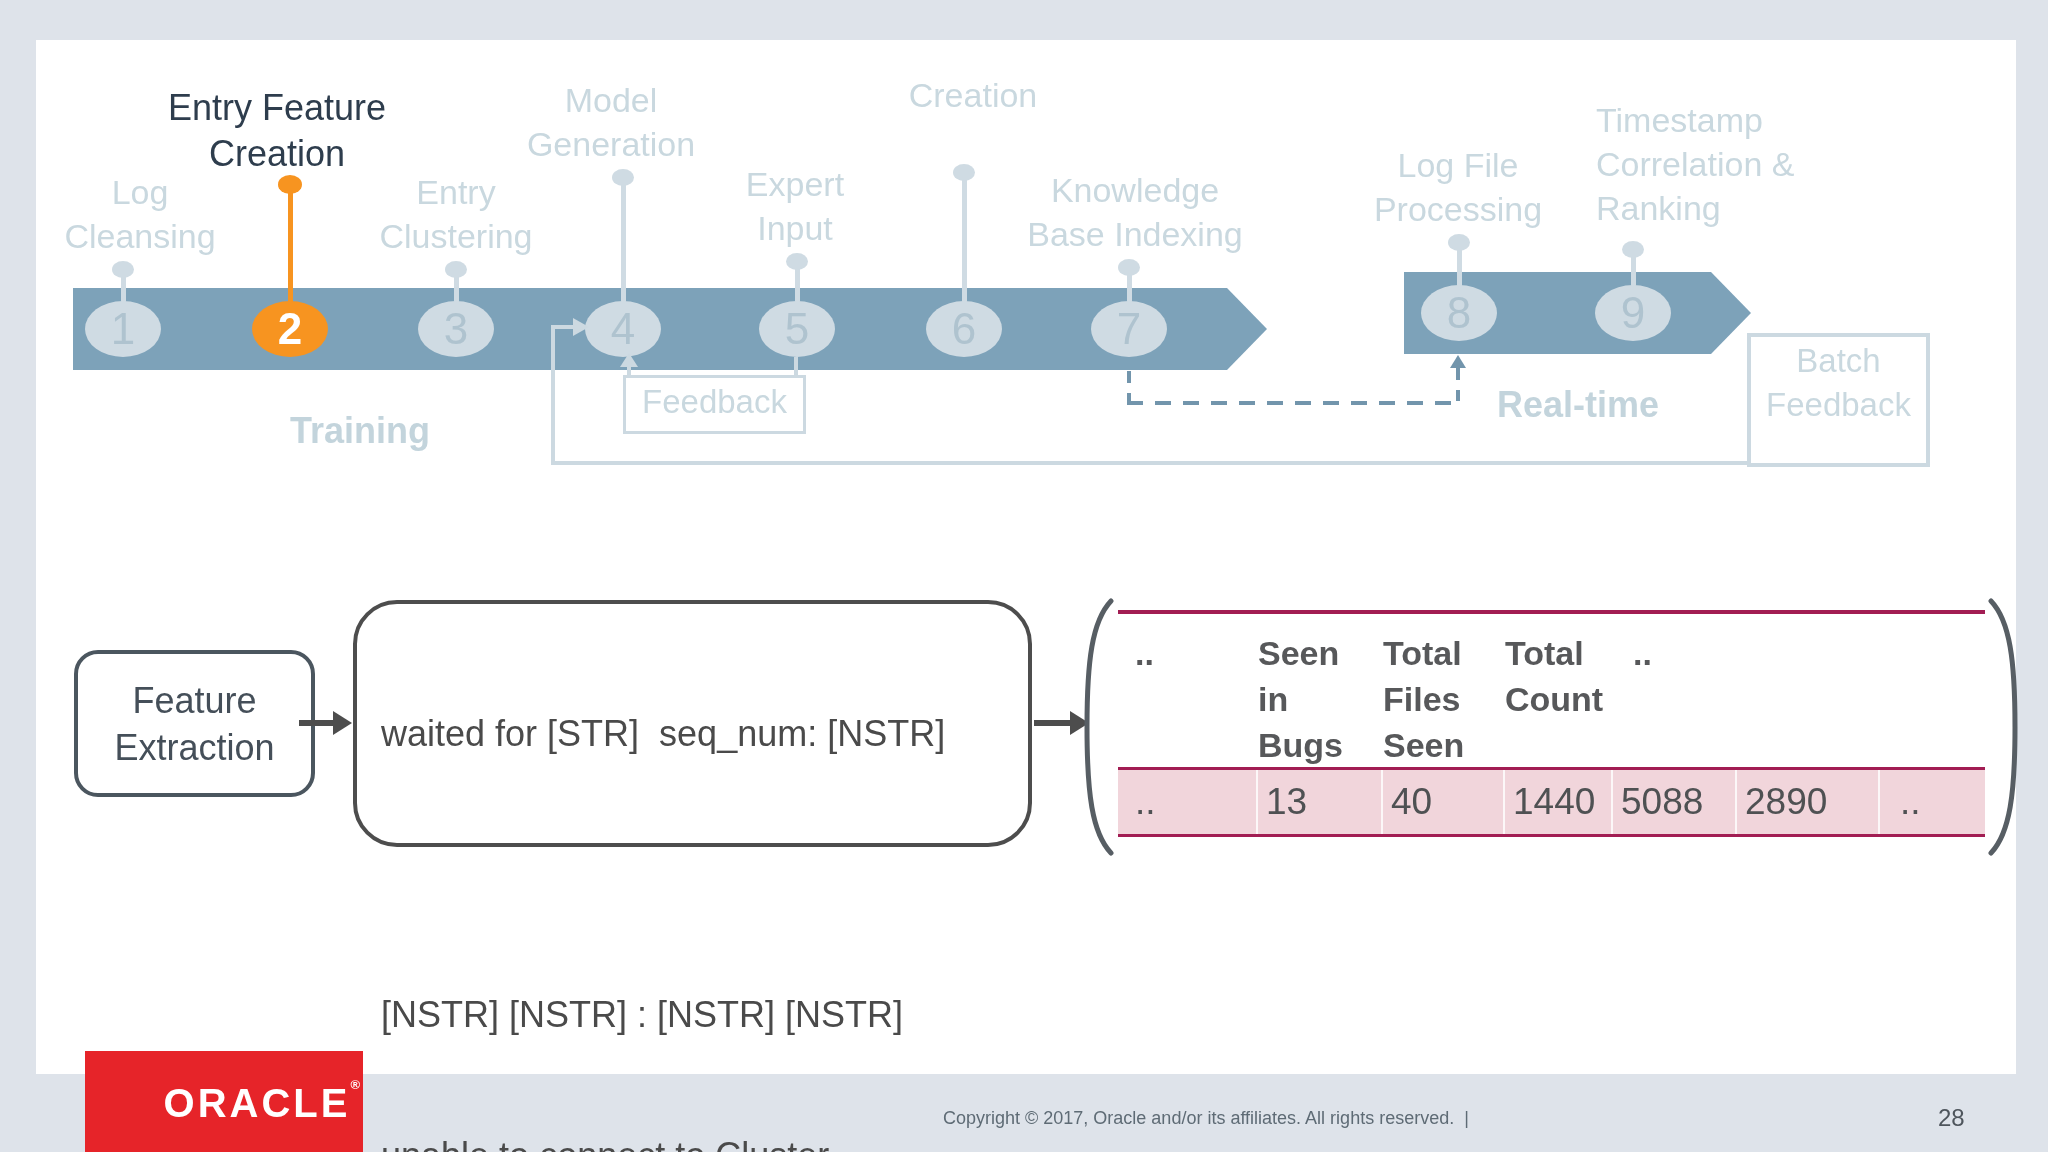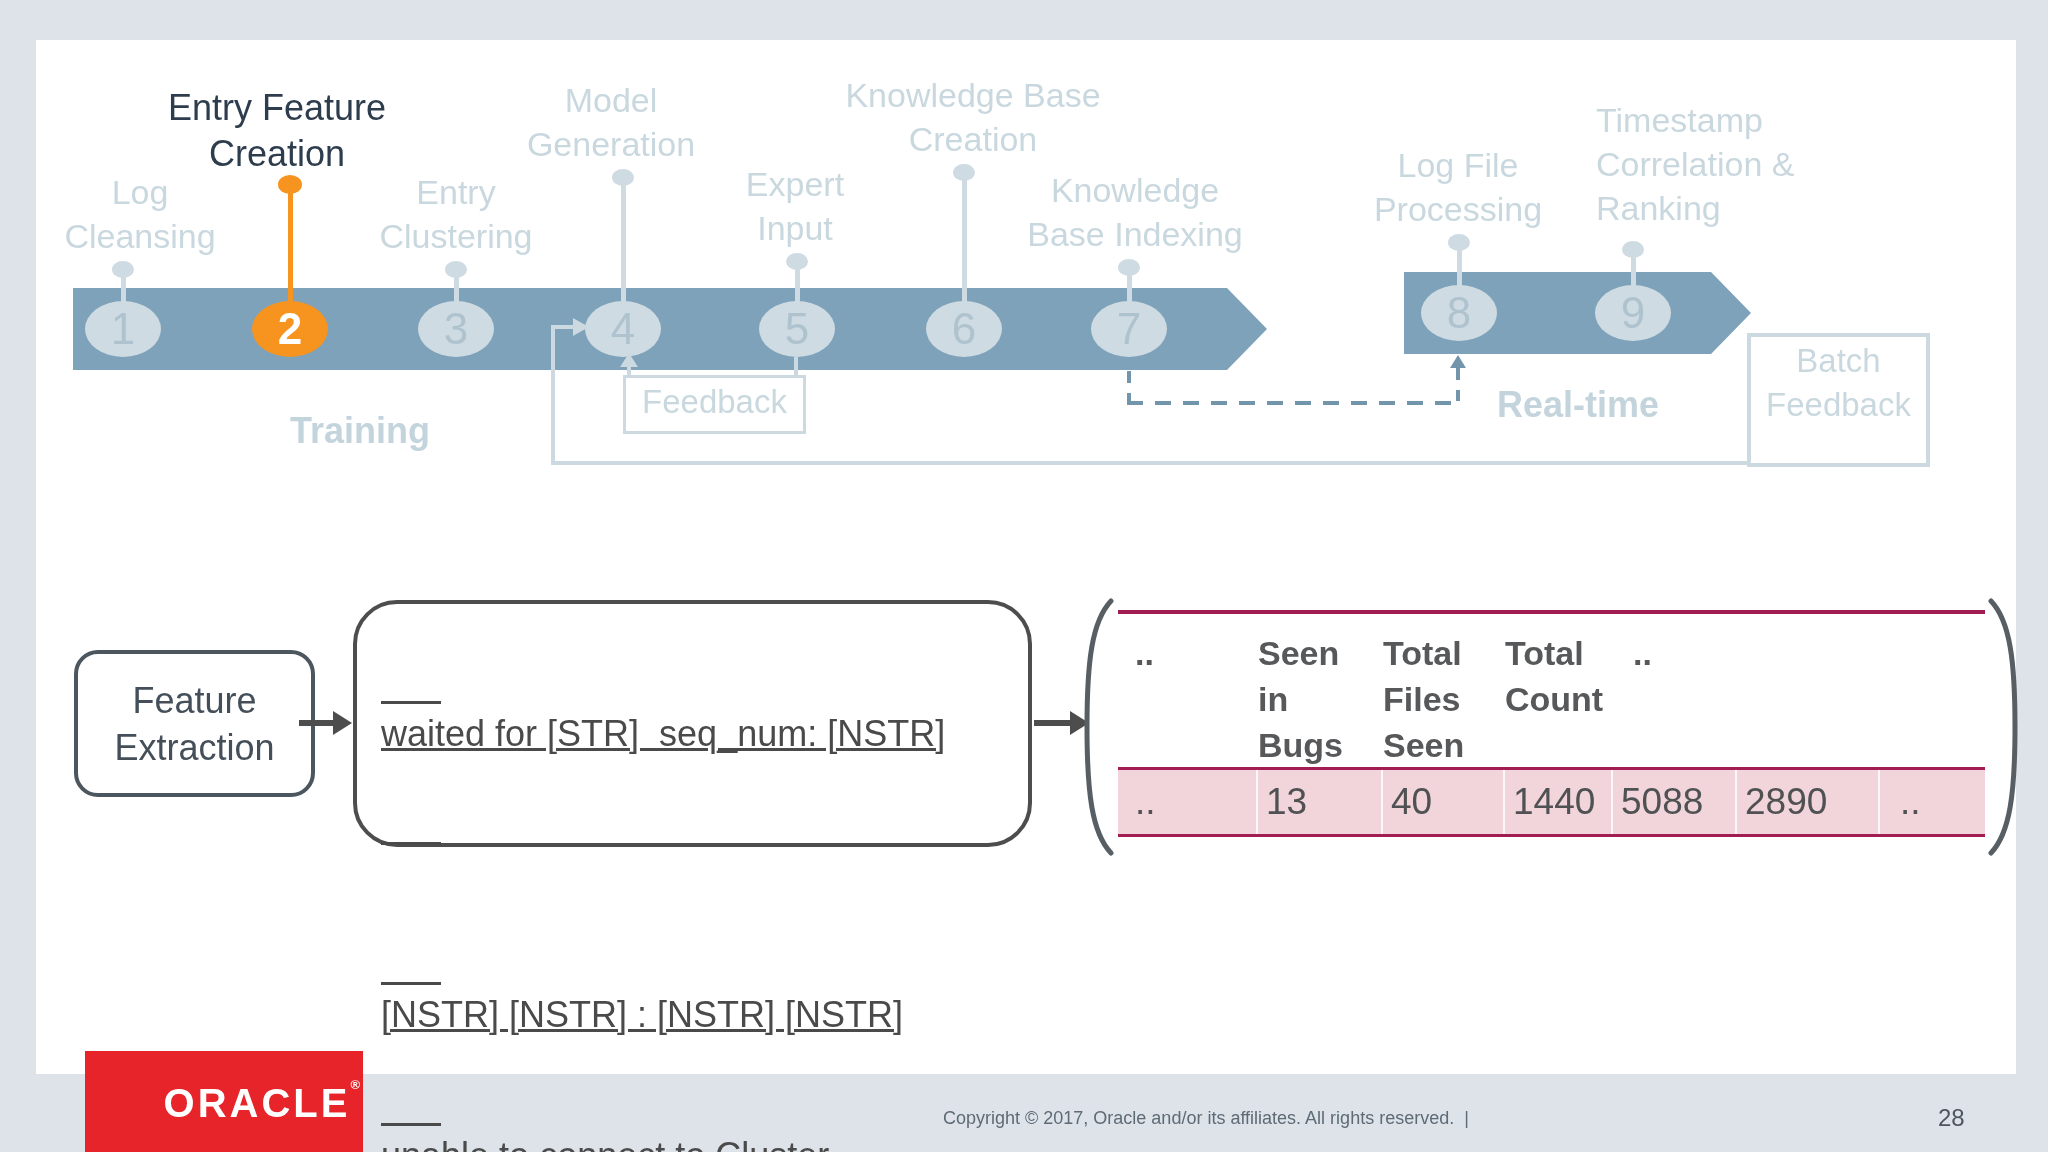--- a/index.html
+++ b/index.html
@@ -26,21 +26,21 @@
   .lightline{background:#CCD9E1;}
   .lightbox{border:3px solid #CCD9E1;background:transparent;}
   .lightbox .lbl{font-size:33px;line-height:44px;color:#C9D8DF;text-align:center;}
   .tri{width:0;height:0;}
 
   
   .dash-h{height:4px;background:repeating-linear-gradient(90deg,#7295AC 0 16px,transparent 16px 28px);}
   .dash-v{width:4px;background:repeating-linear-gradient(180deg,#7295AC 0 12px,transparent 12px 22px);}
 
   
-  .darkbox{border:4px solid #4D4D4D;border-radius:44px;background:#fff;color:#4A4A4A;text-decoration:underline;}
+  .darkbox{border:4px solid #4D4D4D;border-radius:44px;background:#fff;color:#4A4A4A;}
   #feature-box{border:4px solid #4B565F;border-radius:24px;display:flex;flex-direction:column;align-items:center;justify-content:center;
                font-size:36px;line-height:47px;color:#454F59;background:#fff;margin-left:17px;}
   .flow-line{height:6px;background:#4D4D4D;}
   .logtext{font-size:36px;line-height:47px;white-space:pre-wrap;}
 
   
   #tbl-topline{height:4px;background:#A21D53;}
   .trow{display:grid;grid-template-columns:140px 125px 122px 108px 124px 143px 105px;}
   .hcell{font-size:34px;font-weight:bold;color:#57585A;line-height:46px;padding-top:16px;padding-right:30px;}
   .vrow{background:#F1D5DB;border-top:3px solid #A21D53;border-bottom:3px solid #A21D53;height:64px;}
@@ -126,21 +126,20 @@
   </div>
   <div class="abs steplabel" style="left:611px;top:78px;">
     <div>Model</div>
       <div>Generation</div>
   </div>
   <div class="abs steplabel" style="left:795px;top:162px;">
     <div>Expert</div>
       <div>Input</div>
   </div>
   <div class="abs steplabel" style="left:973px;top:73px;">
-    <div>Knowledge Base</div>
       <div>Creation</div>
   </div>
   <div class="abs steplabel" style="left:1135px;top:168px;">
     <div>Knowledge</div>
       <div>Base Indexing</div>
   </div>
   <div class="abs steplabel" style="left:1458px;top:143px;">
     <div>Log File</div>
       <div>Processing</div>
   </div>

